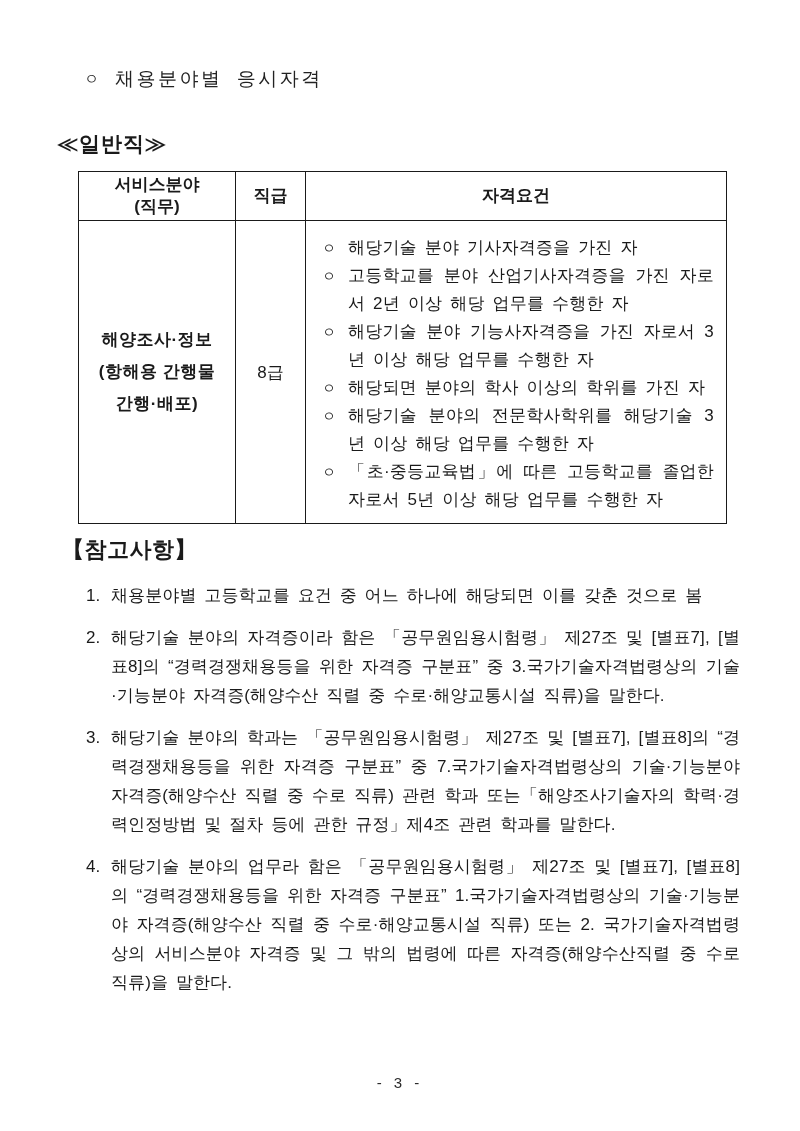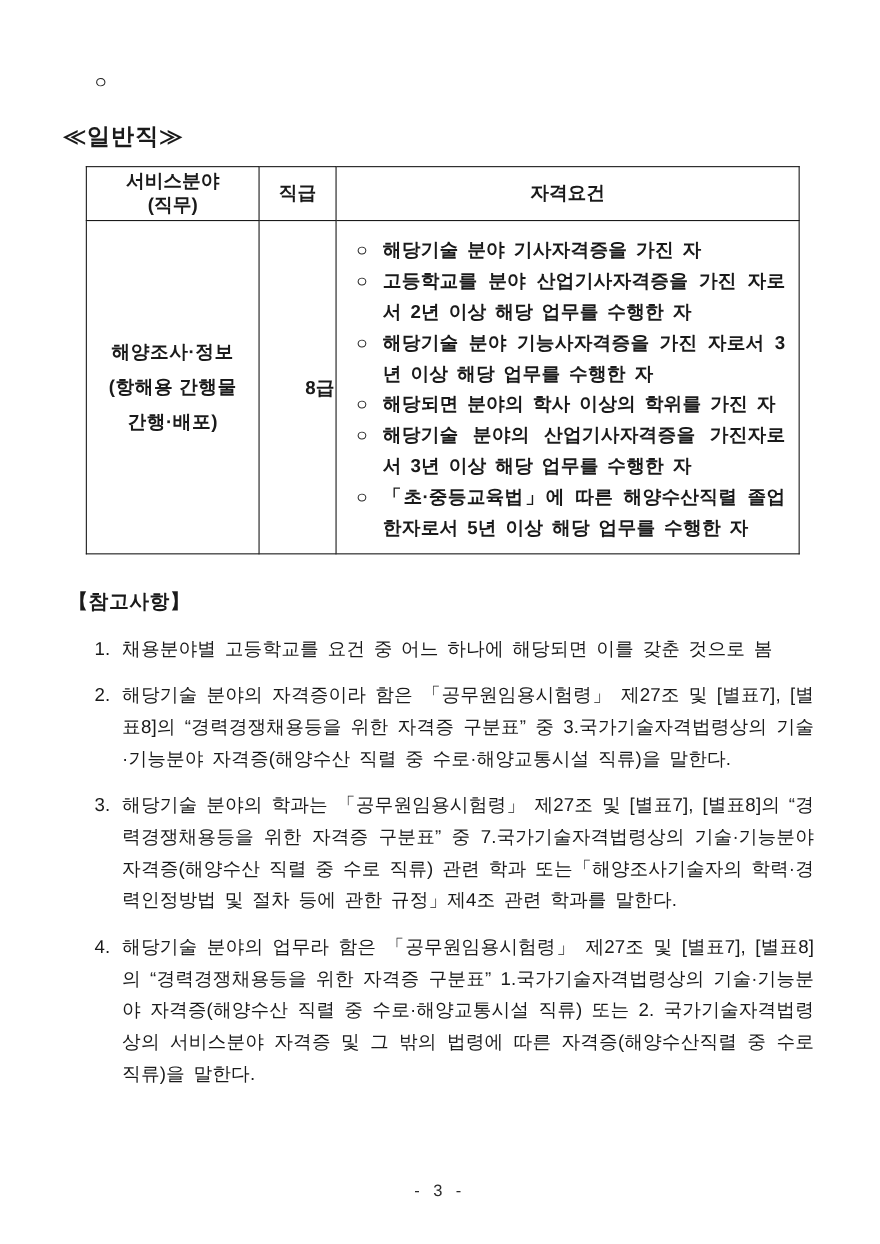--- a/index.html
+++ b/index.html
@@ -25,21 +25,21 @@
     display:flex;
     align-items:center;
   }
   .top-heading .bullet{
     font-size:15px;
     margin-right:16px;
     letter-spacing:0;
   }
   
   .section-heading{
-    margin:25px 0 0 57px;
+    margin:38px 0 0 57px;
     font-size:21px;
     font-weight:700;
     letter-spacing:1px;
   }
   
   table.qual{
     border-collapse:collapse;
     table-layout:fixed;
     margin:13px 0 0 78px;
     width:648px;
@@ -62,23 +62,23 @@
   }
   td.cell-field{
     text-align:center;
     vertical-align:middle;
     font-weight:700;
     font-size:17px;
     line-height:32px;
     letter-spacing:0.5px;
   }
   td.cell-grade{
-    text-align:right;
+    text-align:center;
     vertical-align:middle;
-    font-weight:700;
+    font-weight:400;
     font-size:17px;
   }
   td.cell-req{
     vertical-align:top;
     padding:13px 12px 9px 16px;
   }
   td.cell-req ul{list-style:none;margin:0;padding:0;}
   td.cell-req li{
     display:flex;
     font-size:17px;
@@ -89,26 +89,25 @@
     width:13px;
     margin-right:13px;
     font-size:14px;
   }
   td.cell-req .t{
     flex:1;
     text-align:justify;
     word-break:break-all;
     word-spacing:3px;
     letter-spacing:0.2px;
-    font-weight:bold;
   }
   
   .notes-title{
-    margin:31px 0 0 62px;
-    font-size:18px;
+    margin:11px 0 0 62px;
+    font-size:22px;
     font-weight:700;
     letter-spacing:0.5px;
   }
   ol.notes{
     list-style:none;
     margin:16px 60px 0 86px;
     padding:0;
   }
   ol.notes li{
     display:flex;
@@ -138,20 +137,21 @@
     color:#2b2b2b;
   }
 </style>
 </head>
 <body>
 
 <div class="page">
 
   <div class="top-heading">
     <span class="bullet">ㅇ</span>
+    <span>채용분야별 응시자격</span>
   </div>
 
   <div class="section-heading">≪일반직≫</div>
 
   <table class="qual">
     <colgroup>
         <col class="c1">
         <col class="c2">
         <col class="c3">
       </colgroup>
@@ -186,25 +186,25 @@
             <li>
               <span class="b">ㅇ</span>
               <span class="t">해당기술 분야 기능사자격증을 가진 자로서 3년 이상 해당 업무를 수행한 자</span>
             </li>
             <li>
               <span class="b">ㅇ</span>
               <span class="t">해당되면 분야의 학사 이상의 학위를 가진 자</span>
             </li>
             <li>
               <span class="b">ㅇ</span>
-              <span class="t">해당기술 분야의 산업기사자격증을 가진자로서 3년 이상 해당 업무를 수행한 자</span>
-            </li>
-            <li>
-              <span class="b">ㅇ</span>
-              <span class="t">「초·중등교육법」에 따른 해양수산직렬 졸업한자로서 5년 이상 해당 업무를 수행한 자</span>
+              <span class="t">해당기술 분야의 전문학사학위를 해당기술 3년 이상 해당 업무를 수행한 자</span>
+            </li>
+            <li>
+              <span class="b">ㅇ</span>
+              <span class="t">「초·중등교육법」에 따른 고등학교를 졸업한자로서 5년 이상 해당 업무를 수행한 자</span>
             </li>
           </ul>
         </td>
       </tr>
     </tbody>
   </table>
 
   <div class="notes-title">【참고사항】</div>
 
   <ol class="notes">

